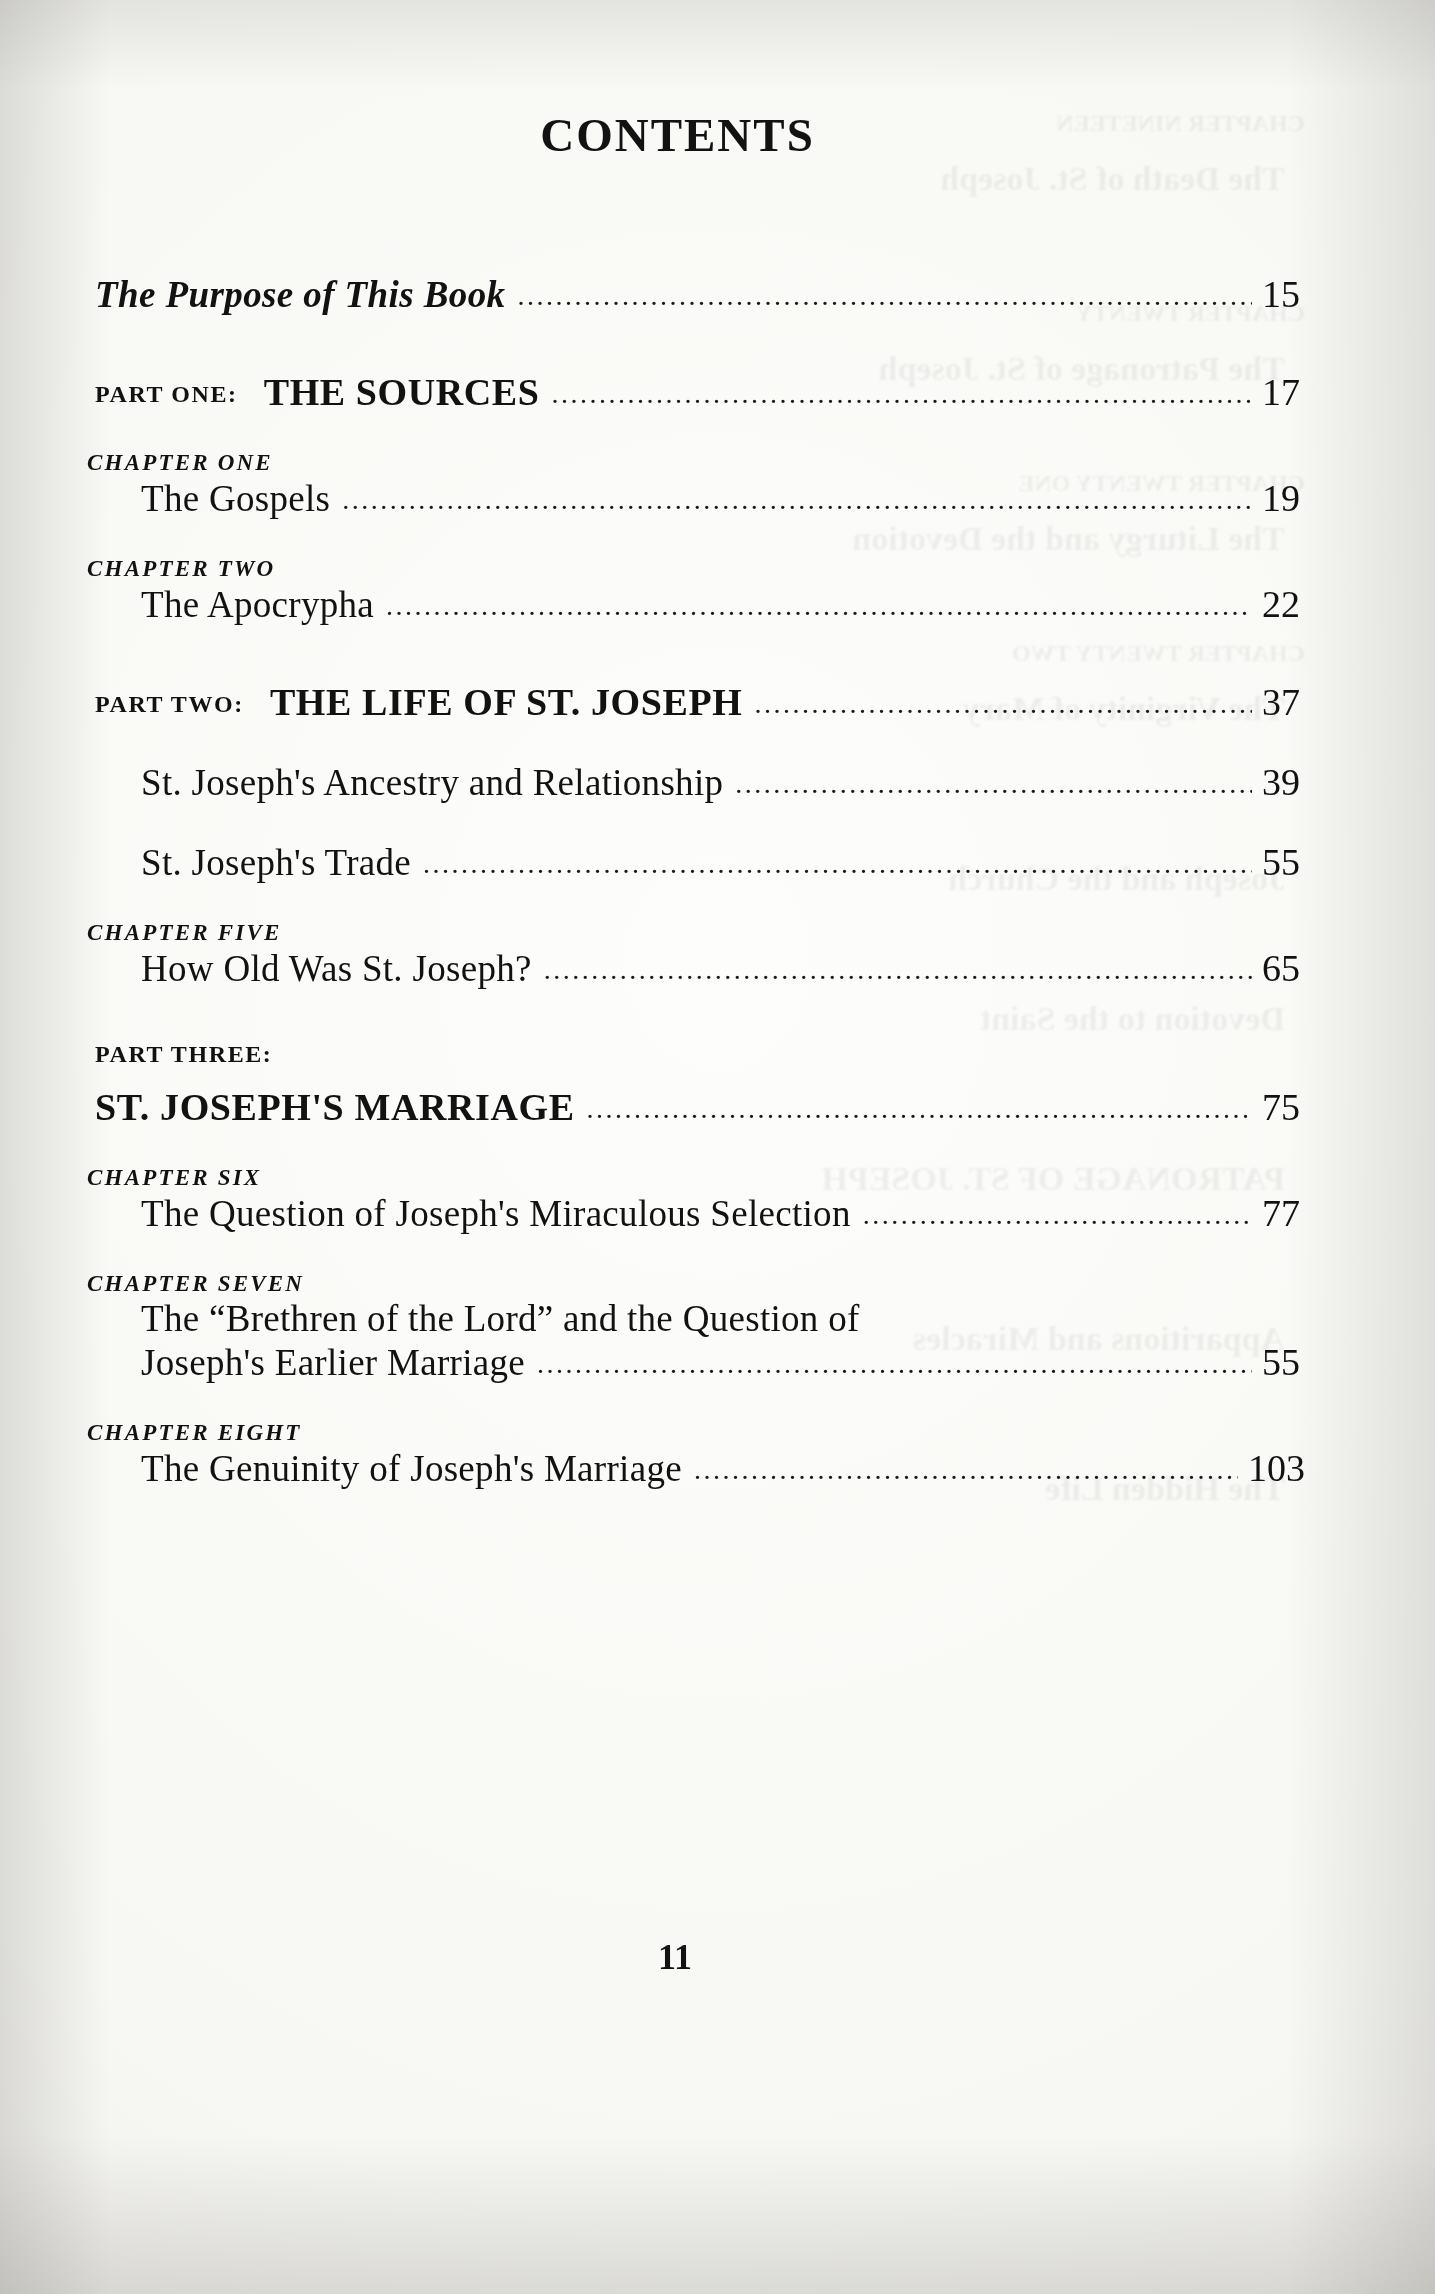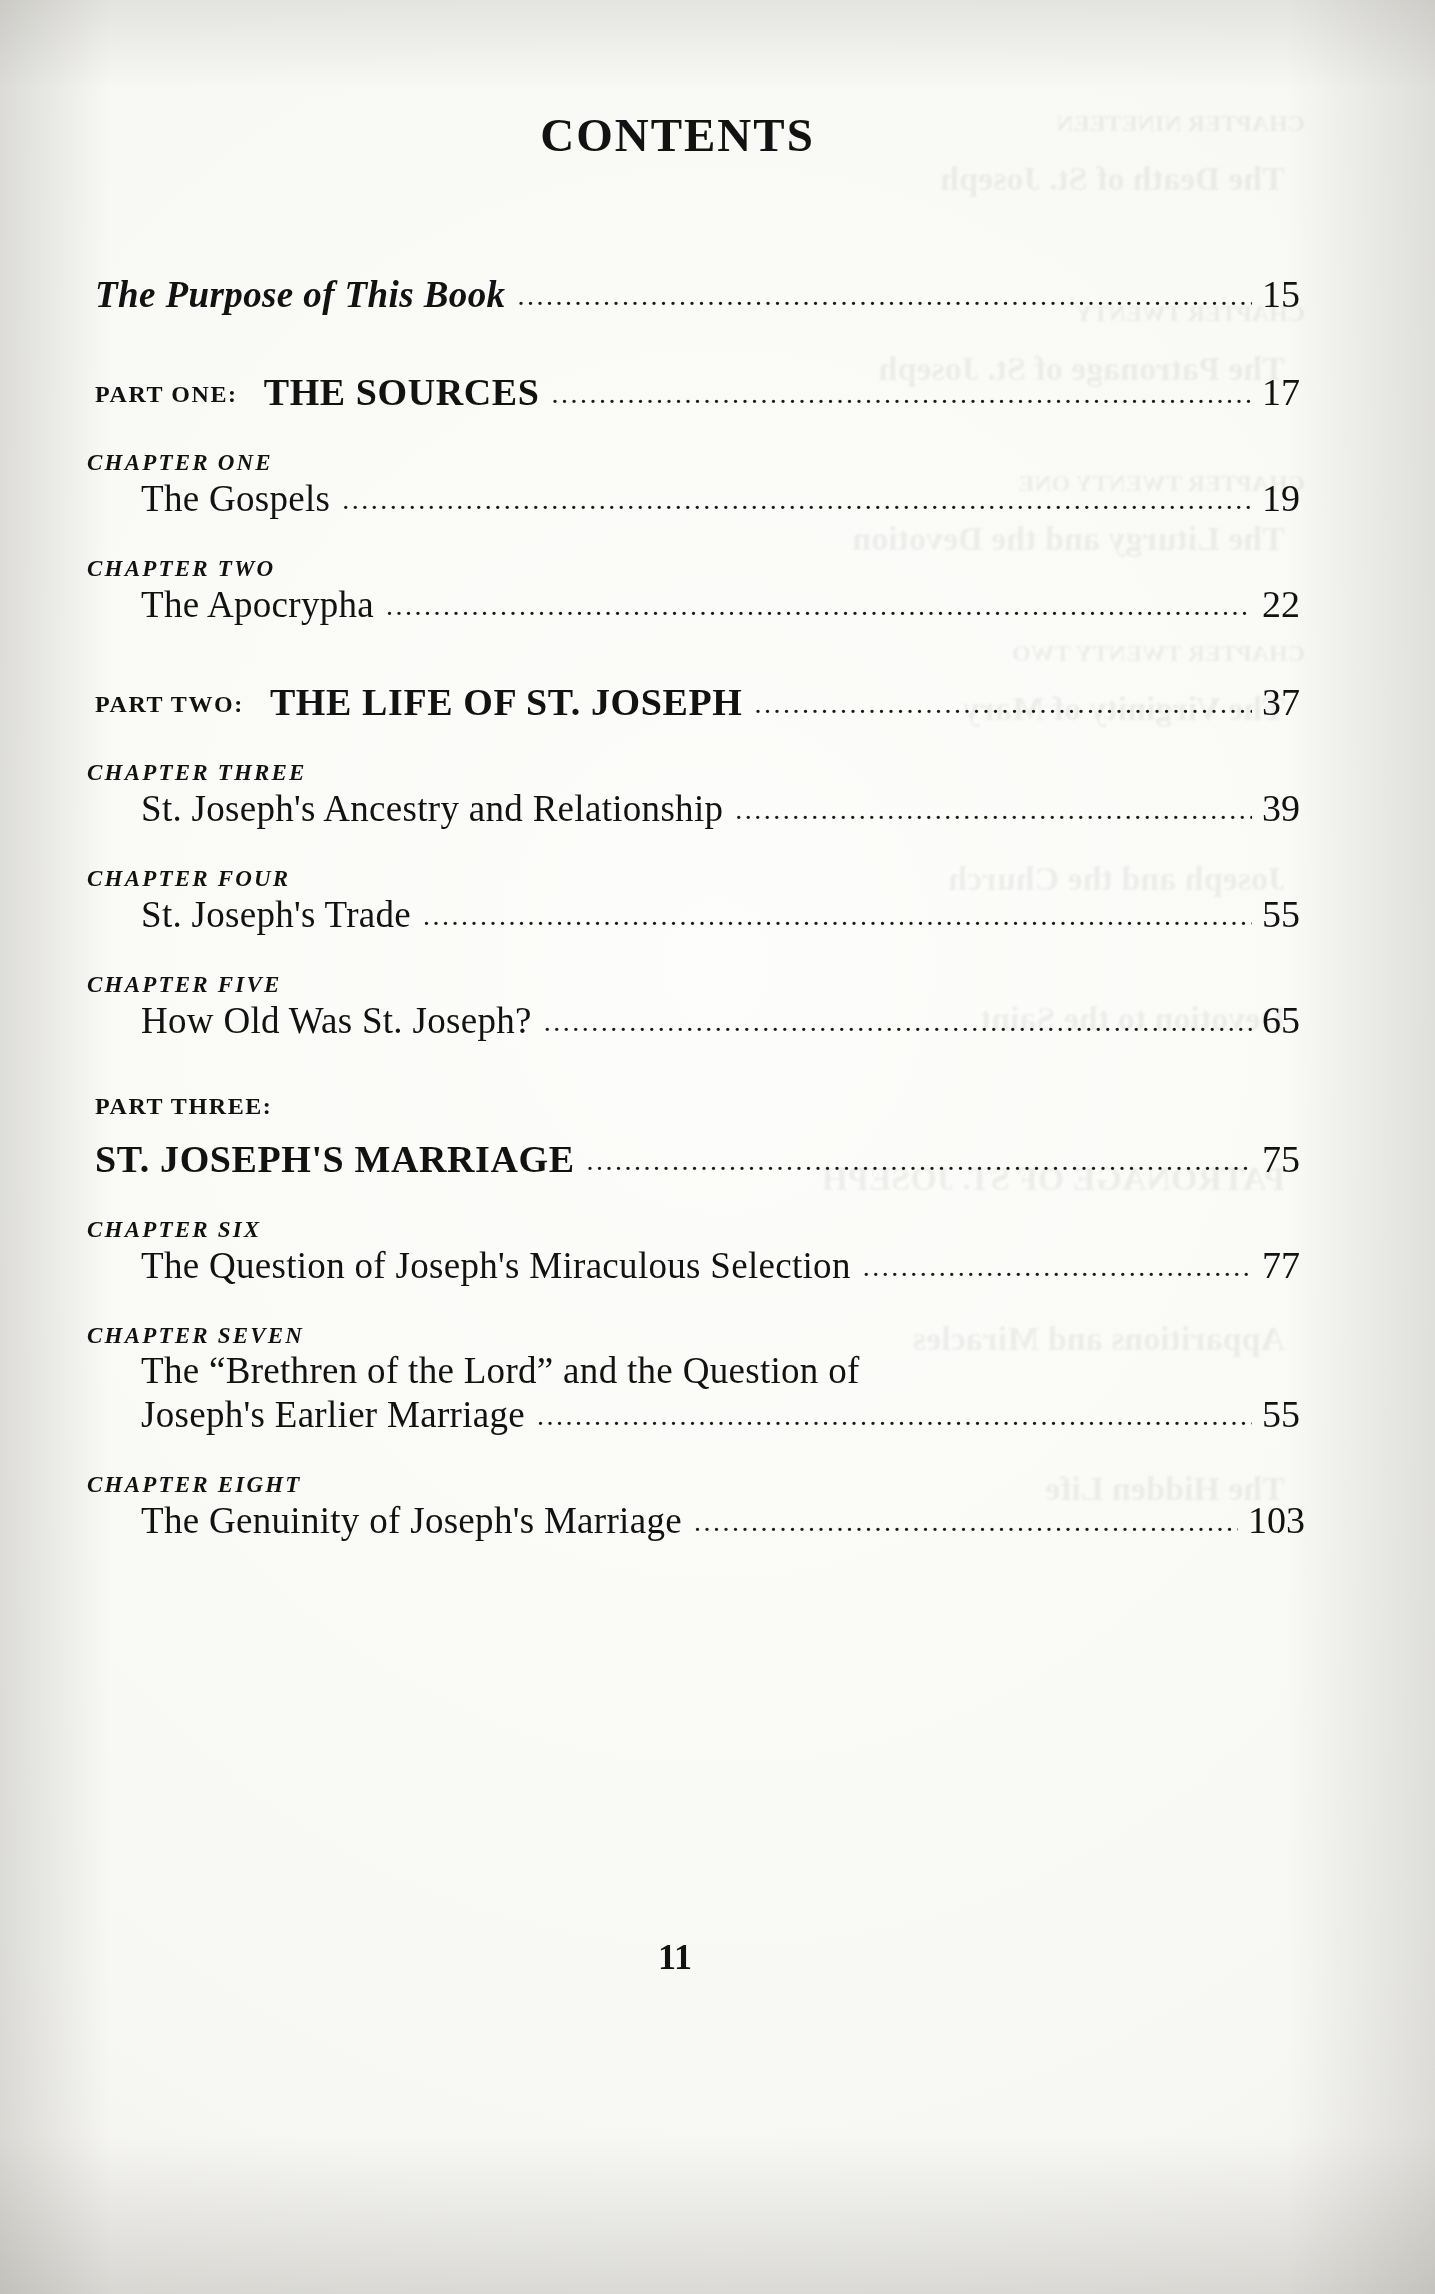--- a/index.html
+++ b/index.html
@@ -272,32 +272,30 @@
           <span class="part-kicker">PART TWO:</span>
           <span class="part-title">THE LIFE OF ST. JOSEPH</span>
           <span class="leader">....................................................................................................................................................</span>
           <span class="pageno">37</span>
         </div>
       </div>
 
       <div class="gap-md"></div>
 
       <div class="entry">
-        <div class="chapter-kicker">CHAPTER THREE</div>
         <div class="row">
           <span class="chapter-title">St. Joseph's Ancestry and Relationship</span>
           <span class="leader">....................................................................................................................................................</span>
           <span class="pageno">39</span>
         </div>
       </div>
 
       <div class="gap-md"></div>
 
       <div class="entry">
-        <div class="chapter-kicker">CHAPTER FOUR</div>
         <div class="row">
           <span class="chapter-title">St. Joseph's Trade</span>
           <span class="leader">....................................................................................................................................................</span>
           <span class="pageno">55</span>
         </div>
       </div>
 
       <div class="gap-md"></div>
 
       <div class="entry">

